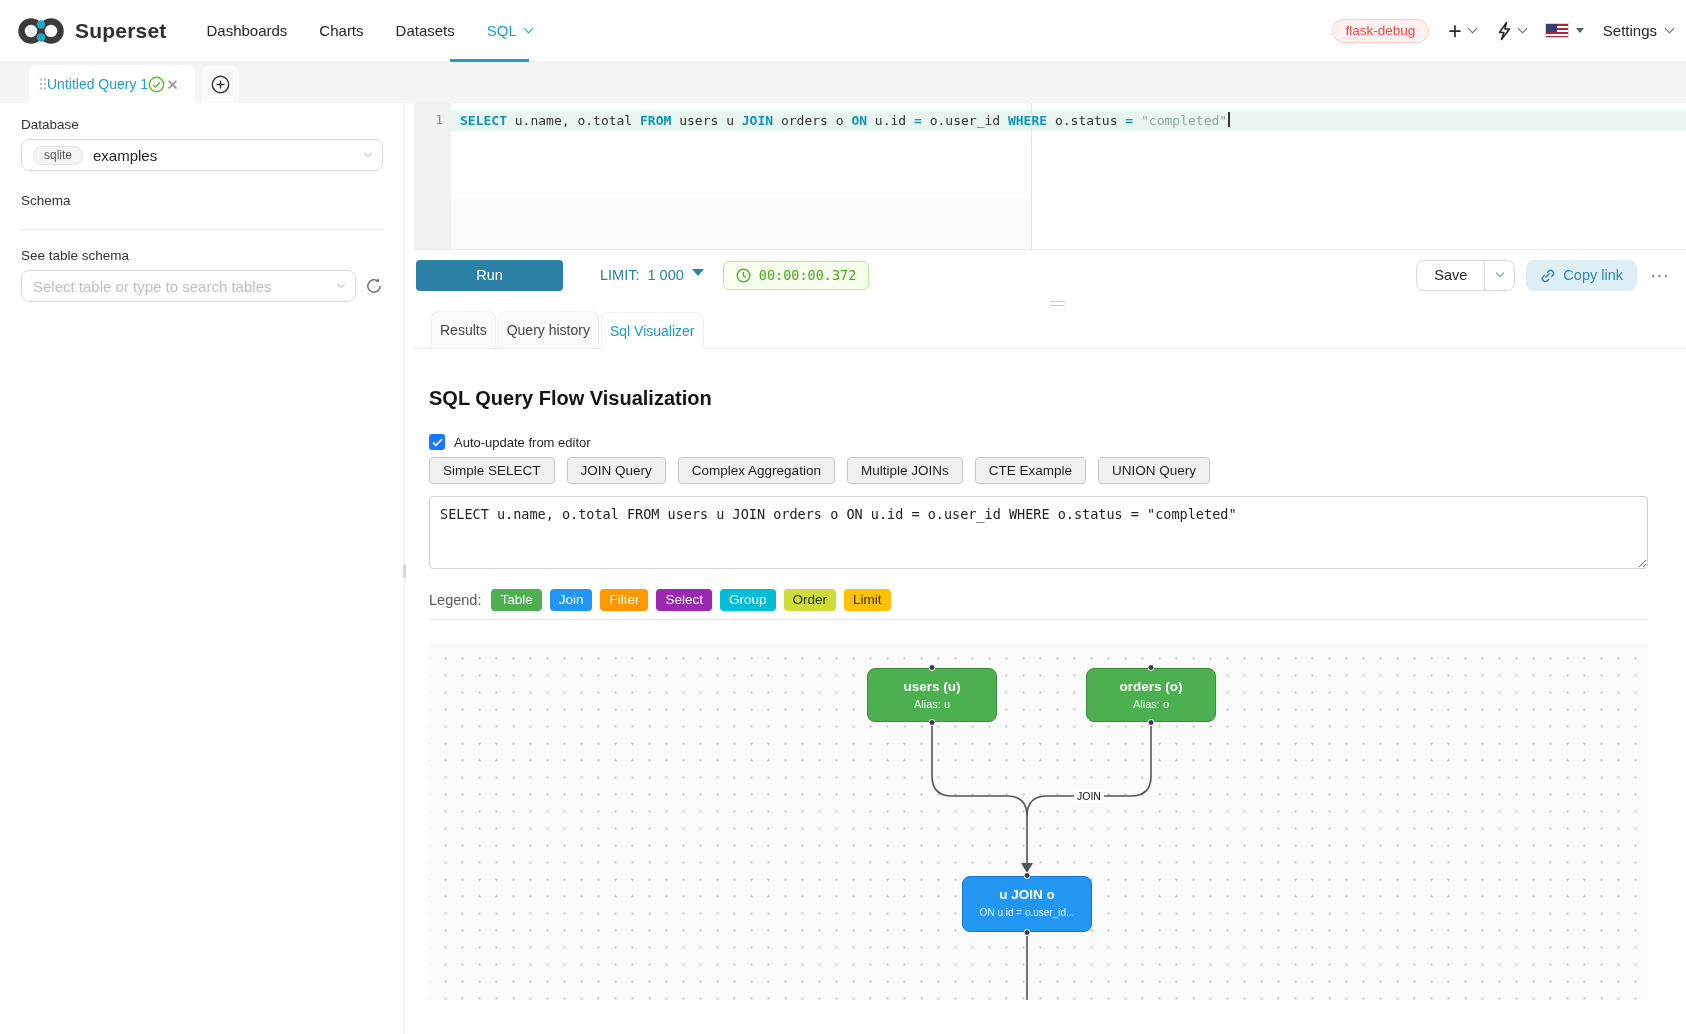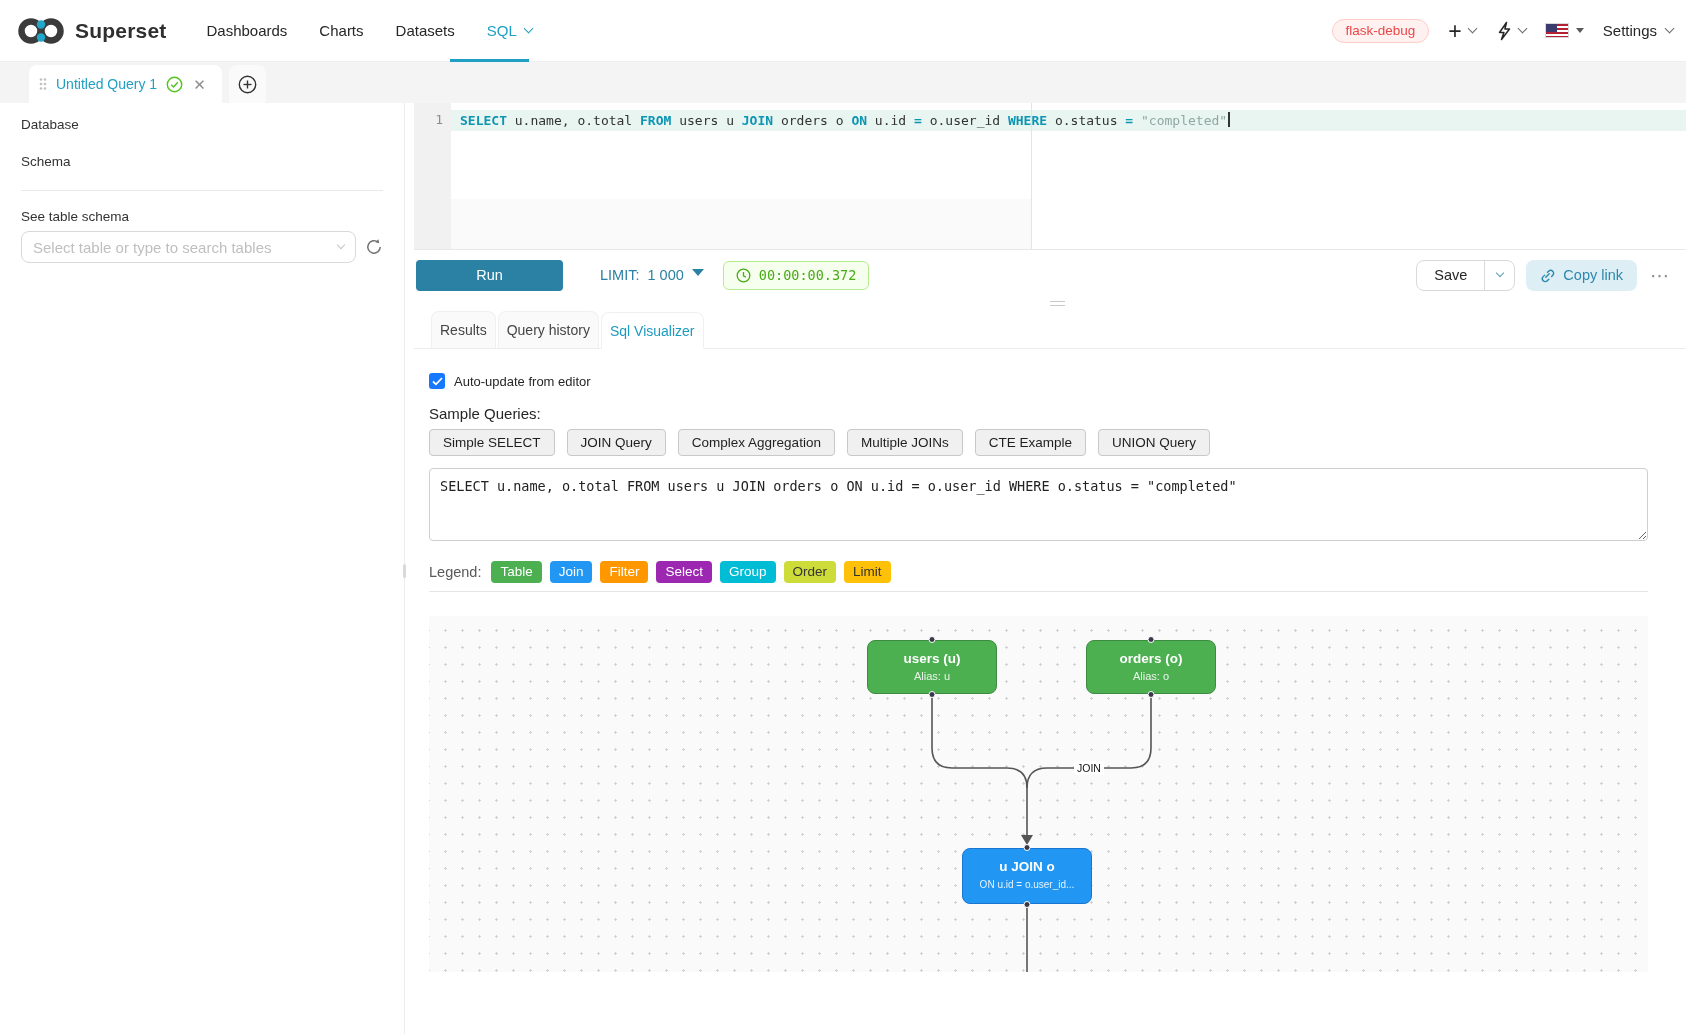--- a/index.html
+++ b/index.html
@@ -27,21 +27,21 @@
     background:repeating-linear-gradient(to bottom,#b22234 0 2px,#fff 2px 4px); }
   .flag::after { content:""; position:absolute; left:0; top:0; width:11px; height:8px; background:#3c3b6e; }
   .tri-down { width:0; height:0; border-left:4px solid transparent; border-right:4px solid transparent;
     border-top:5px solid #595959; }
   .settings { display:flex; align-items:center; gap:9px; font-size:15px; color:#262626; cursor:pointer; }
 
   
   .tabstrip { position:absolute; top:62px; left:0; right:0; height:41px; background:#f4f4f4;
     display:flex; align-items:flex-end; padding-left:29px; gap:7px; }
   .query-tab { height:38px; background:#fff; border-radius:8px 8px 0 0; display:flex;
-    align-items:center; gap:9px; padding:0 15px 0 10px; cursor:pointer; }
+    align-items:center; padding:0 15px 0 10px; cursor:pointer; }
   .query-tab-label { font-size:14px; color:#1f9fc4; }
   .tab-close { color:#8c8c8c; font-size:15px; line-height:1; padding:0 1px; cursor:pointer; }
   .add-tab { height:38px; width:37px; background:#fafafa; border-radius:8px 8px 0 0;
     display:flex; align-items:center; justify-content:center; cursor:pointer; }
 
   
   .sidebar { position:absolute; top:103px; left:0; width:405px; bottom:0; background:#fff;
     border-right:1px solid #ededed; padding:14px 21px 0; }
   .field-label { font-size:13.5px; color:#333; margin-bottom:7px; }
   .select { height:32px; border:1px solid #d9d9d9; border-radius:8px; background:#fff;
@@ -214,20 +214,25 @@
     <svg width="19" height="19" viewBox="0 0 19 19">
       <circle cx="9.5" cy="9.5" r="8.2" fill="none" stroke="#333" stroke-width="1.4"></circle>
       <line x1="9.5" y1="5.5" x2="9.5" y2="13.5" stroke="#333" stroke-width="1.4"></line>
       <line x1="5.5" y1="9.5" x2="13.5" y2="9.5" stroke="#333" stroke-width="1.4"></line>
     </svg>
   </div>
 </div>
 
 <aside class="sidebar">
   <div class="field-label">Database</div>
+  <div class="select">
+    <span class="engine-pill">sqlite</span>
+    <span class="select-value">examples</span>
+    <i class="chev"></i>
+  </div>
 
   <div class="field-label mt22">Schema</div>
 
   <div class="side-divider"></div>
 
   <div class="field-label">See table schema</div>
   <div class="side-row">
     <div class="select">
       <span class="select-placeholder">Select table or type to search tables</span>
       <i class="chev"></i>
@@ -290,31 +295,31 @@
   </div>
 
   <div class="south">
     <div class="tabs-row">
       <span class="stab">Results</span>
       <span class="stab">Query history</span>
       <span class="stab active">Sql Visualizer</span>
     </div>
 
     <div class="content">
+      <h2 class="viz-title">SQL Query Flow Visualization</h2>
 
       <div class="auto-row">
         <span class="checkbox">
           <svg width="11" height="9" viewBox="0 0 11 9">
             <polyline points="1,4.5 4,7.3 10,1" fill="none" stroke="#fff" stroke-width="1.8"></polyline>
           </svg>
         </span>
         <span class="auto-label">Auto-update from editor</span>
       </div>
 
-      <div class="sample-label">Sample Queries:</div>
       <div class="sample-btns">
         <button class="sample-btn">Simple SELECT</button>
         <button class="sample-btn">JOIN Query</button>
         <button class="sample-btn">Complex Aggregation</button>
         <button class="sample-btn">Multiple JOINs</button>
         <button class="sample-btn">CTE Example</button>
         <button class="sample-btn">UNION Query</button>
       </div>
 
       <textarea class="query-box" spellcheck="false" style="">SELECT u.name, o.total FROM users u JOIN orders o ON u.id = o.user_id WHERE o.status = "completed"</textarea>

